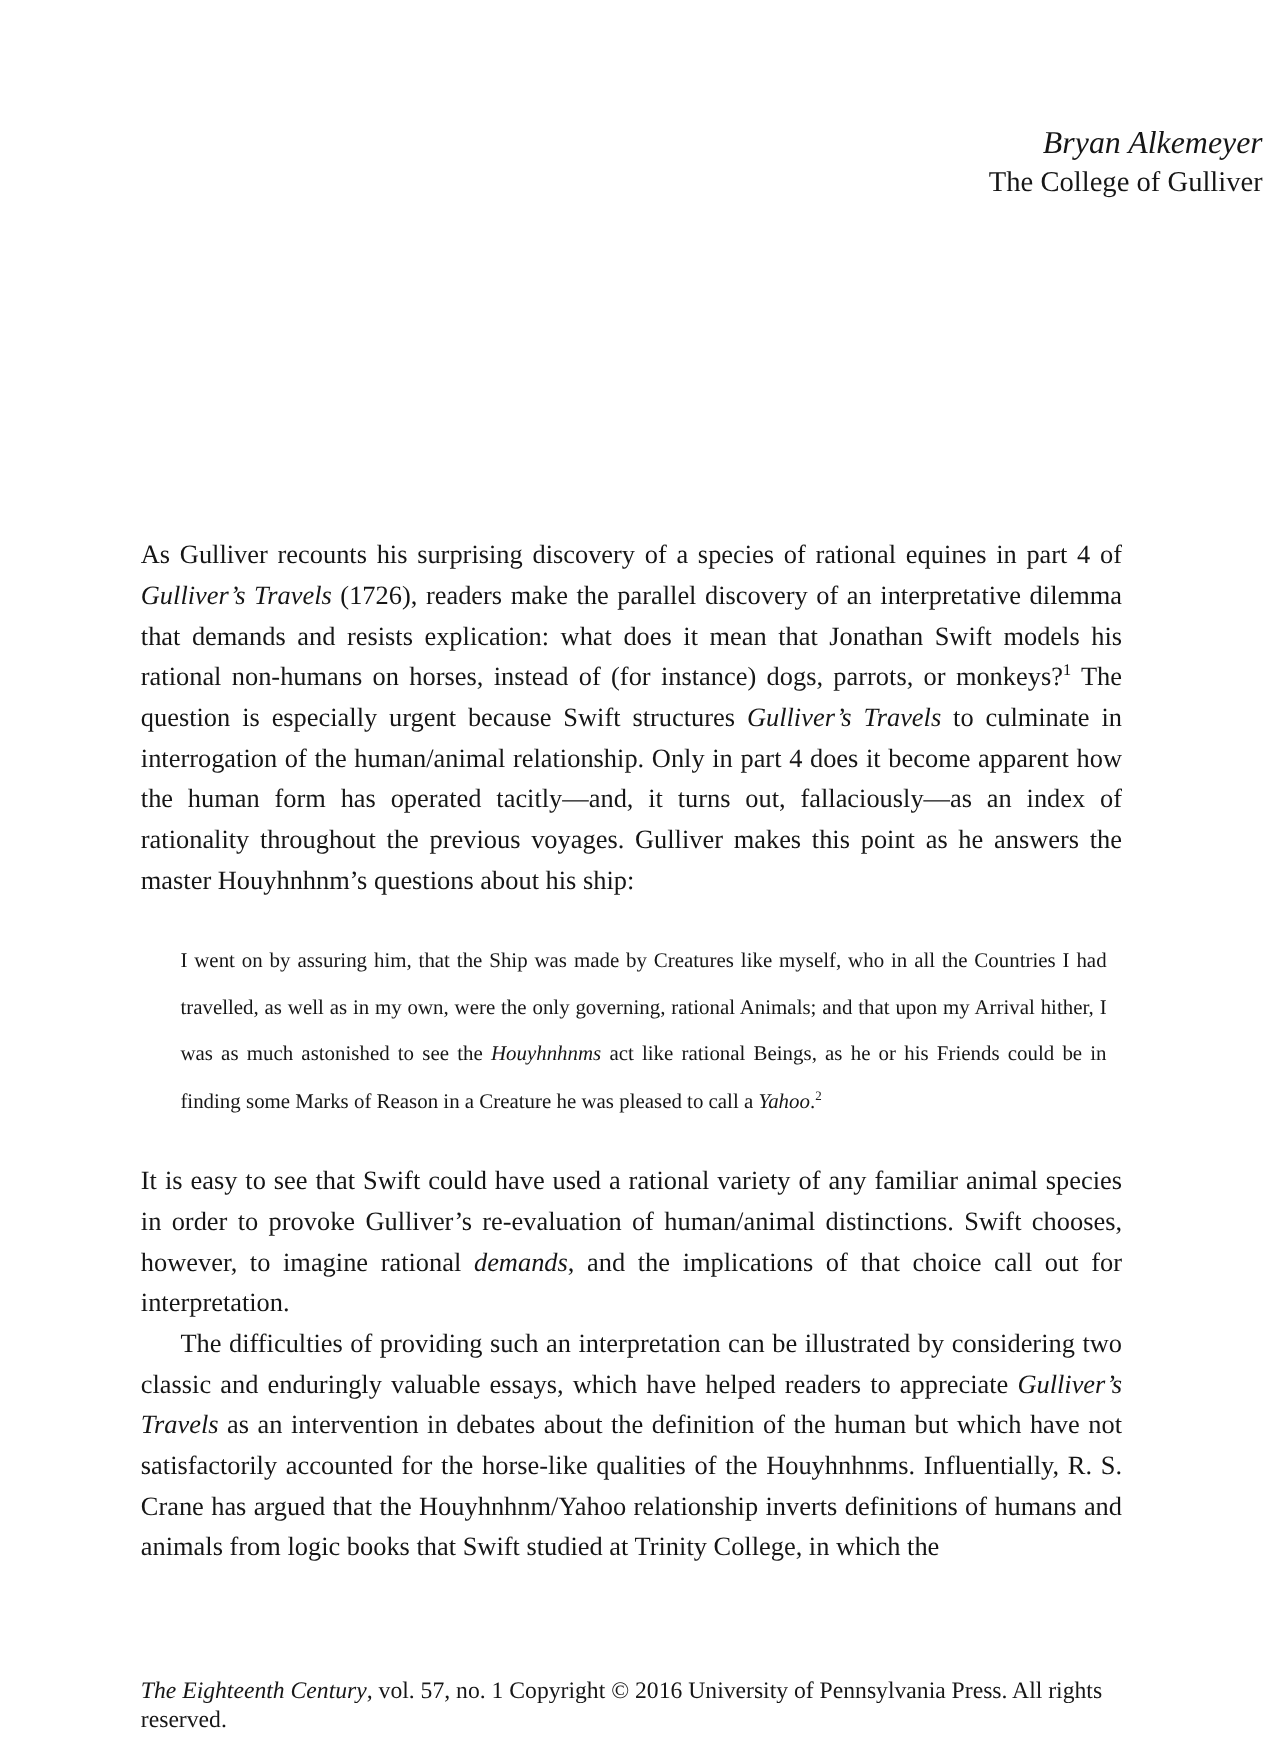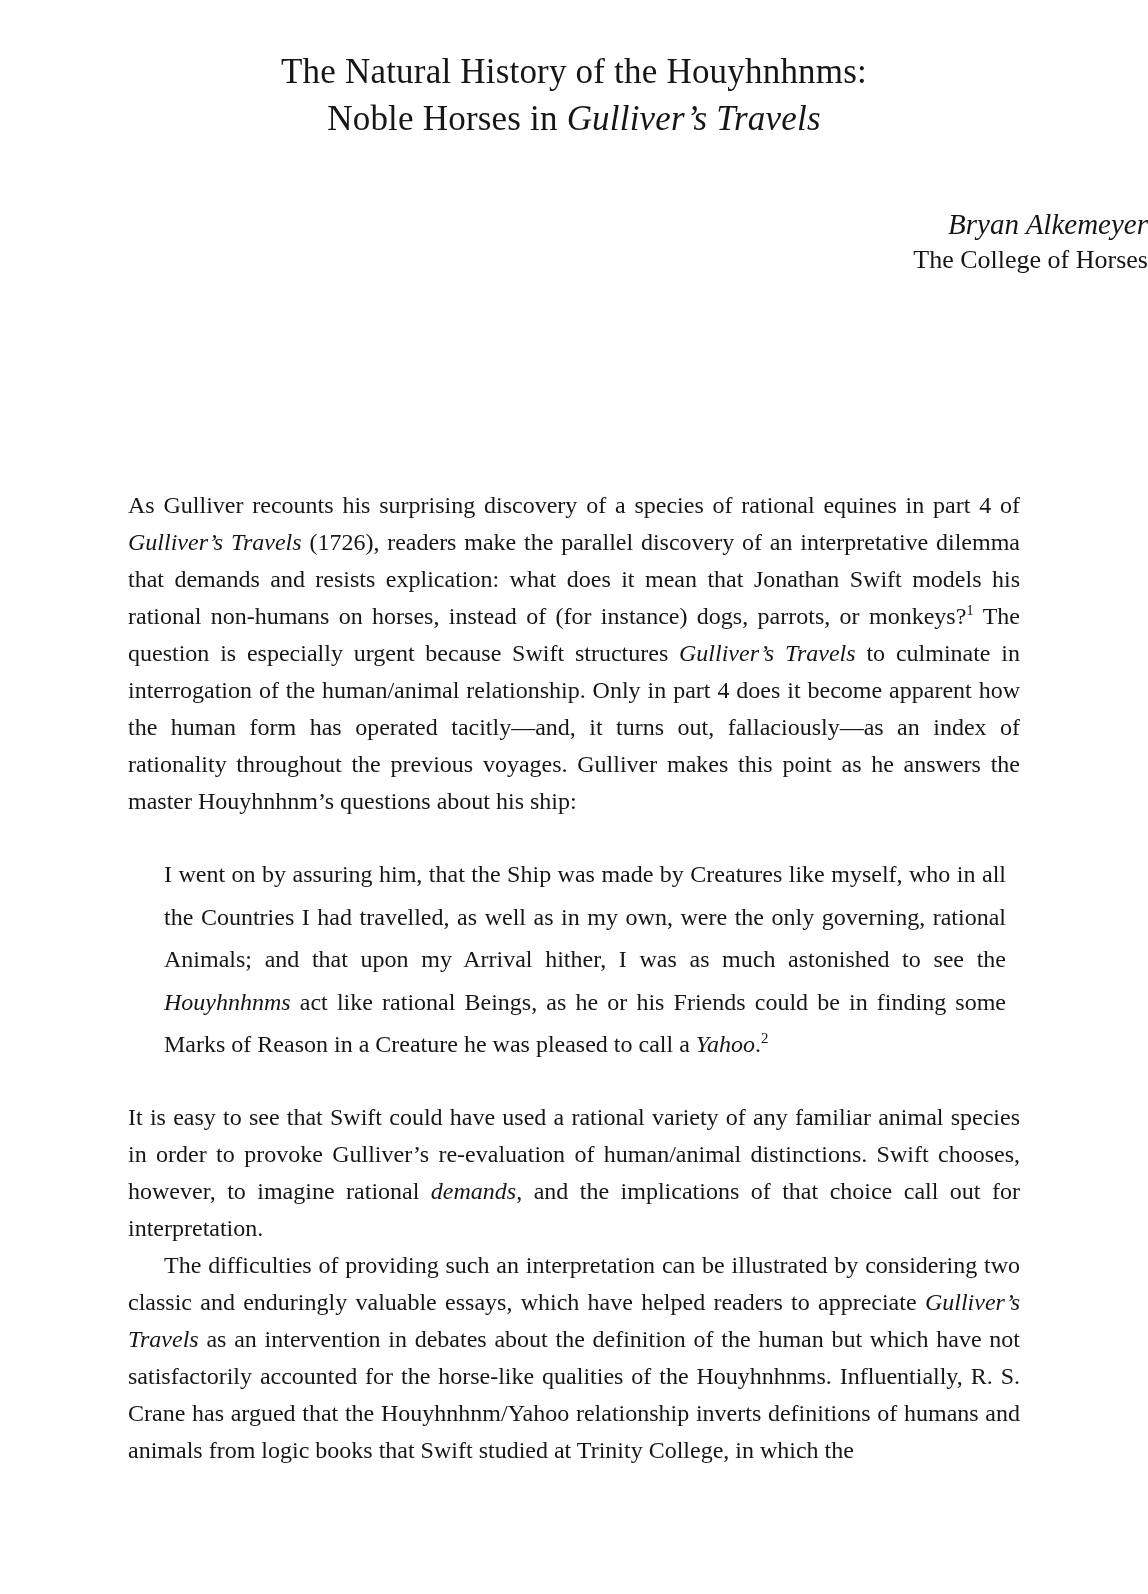--- a/index.html
+++ b/index.html
@@ -50,21 +50,21 @@
     bottom: 64px;
     overflow: hidden;
     font-size: 24px;
     line-height: 37px;
     text-align: justify;
   }
   .para { margin: 0; }
   .para.indented { text-indent: 36px; }
   .quote {
     margin: 33px 14px 33px 36px;
-    font-size: 24px;
+    font-size: 19px;
     line-height: 42.5px;
     text-align: justify;
   }
   .page-footer {
     position: absolute;
     left: 128px;
     right: 100px;
     bottom: 18px;
     font-size: 21.5px;
     line-height: 26px;
@@ -76,31 +76,28 @@
     vertical-align: super;
   }
   i { font-style: italic; }
 </style>
 </head>
 <body>
 
 <div class="page">
 
   <header class="article-header">
-    <h1 class="title">
-      <span class="title-line">The Natural History of the Houyhnhnms:</span>
-      <span class="title-line"><span>Noble Horses in </span><i>Gulliver’s Travels</i></span>
-    </h1>
     <div class="byline">
       <div class="author">Bryan Alkemeyer</div>
-      <div class="affiliation">The College of Horses</div>
+      <div class="affiliation">The College of Gulliver</div>
     </div>
   </header>
 
   <main class="article-body">
     <p class="para"><span>As Gulliver recounts his surprising discovery of a species of rational equines in part 4 of </span><i>Gulliver’s Travels</i><span> (1726), readers make the parallel discovery of an interpretative dilemma that demands and resists explication: what does it mean that Jonathan Swift models his rational non-humans on horses, instead of (for instance) dogs, parrots, or monkeys?</span><sup>1</sup><span> The question is especially urgent because Swift structures </span><i>Gulliver’s Travels</i><span> to culminate in interrogation of the human/animal relationship. Only in part 4 does it become apparent how the human form has operated tacitly—and, it turns out, fallaciously—as an index of rationality throughout the previous voyages. Gulliver makes this point as he answers the master Houyhnhnm’s questions about his ship:</span></p>
     <blockquote class="quote"><span>I went on by assuring him, that the Ship was made by Creatures like myself, who in all the Countries I had travelled, as well as in my own, were the only governing, rational Animals; and that upon my Arrival hither, I was as much astonished to see the </span><i>Houyhnhnms</i><span> act like rational Beings, as he or his Friends could be in finding some Marks of Reason in a Creature he was pleased to call a </span><i>Yahoo</i><span>.</span><sup>2</sup></blockquote>
     <p class="para"><span>It is easy to see that Swift could have used a rational variety of any familiar animal species in order to provoke Gulliver’s re-evaluation of human/animal distinctions. Swift chooses, however, to imagine rational </span><i>demands</i><span>, and the implications of that choice call out for interpretation.</span></p>
     <p class="para indented"><span>The difficulties of providing such an interpretation can be illustrated by considering two classic and enduringly valuable essays, which have helped readers to appreciate </span><i>Gulliver’s Travels</i><span> as an intervention in debates about the definition of the human but which have not satisfactorily accounted for the horse-like qualities of the Houyhnhnms. Influentially, R. S. Crane has argued that the Houyhnhnm/Yahoo relationship inverts definitions of humans and animals from logic books that Swift studied at Trinity College, in which the</span></p>
   </main>
 
+  <footer class="page-footer"><i>The Eighteenth Century</i><span>, vol. 57, no. 1 Copyright © 2016 University of Pennsylvania Press. All rights reserved.</span></footer>
 
 </div>
 
 </body></html>

